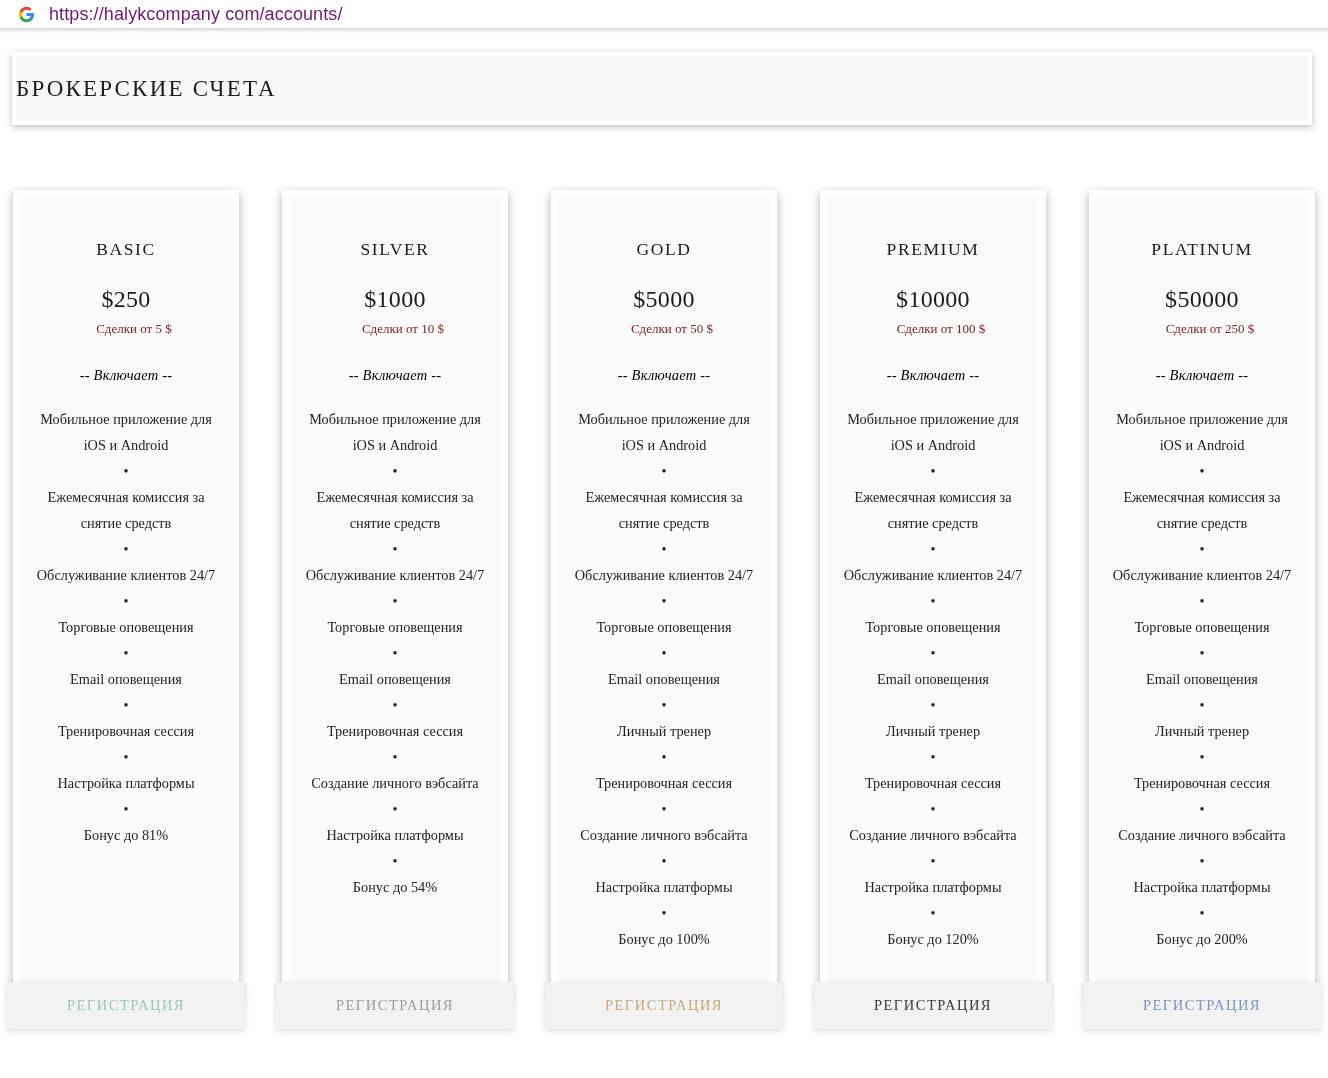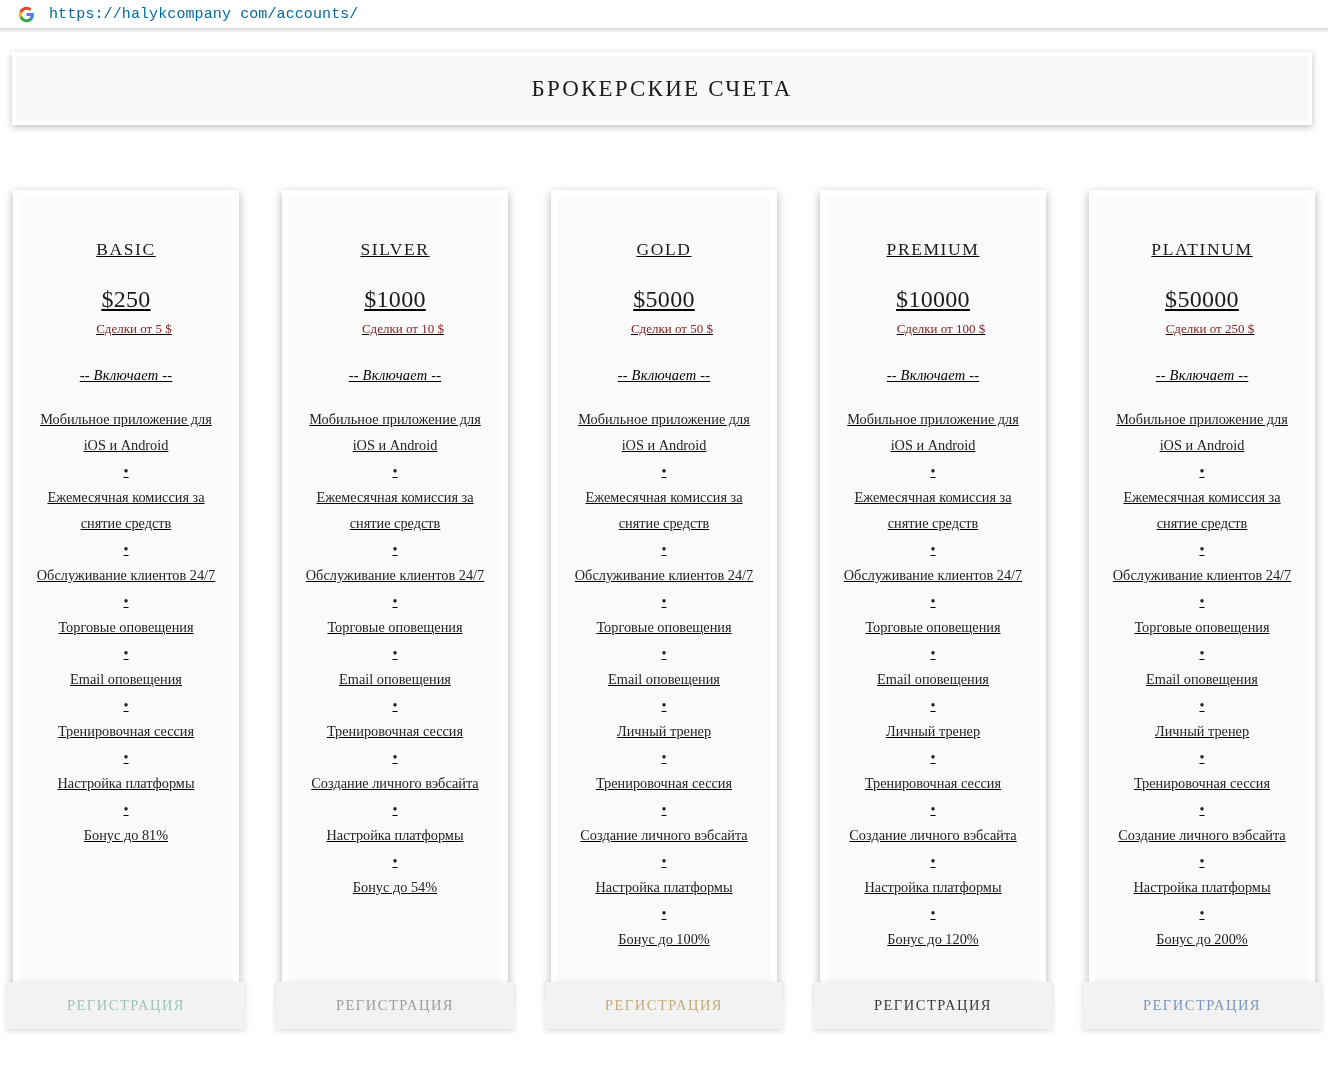--- a/index.html
+++ b/index.html
@@ -28,23 +28,23 @@
   }
   .g-icon {
     width: 17px;
     height: 17px;
     flex: 0 0 17px;
     margin-right: 14px;
     position: relative;
   }
   .g-icon svg { display: block; }
   .url-text {
-    font-family: Liberation Mono, monospace;
-    font-size: 15px;
-    color: #0369a1;
+    font-family: Liberation Sans, sans-serif;
+    font-size: 18px;
+    color: #701a75;
     letter-spacing: 0.1px;
     white-space: nowrap;
   }
   .chrome-shadow {
     height: 4px;
     background: linear-gradient(to bottom, rgba(0,0,0,0.13), rgba(0,0,0,0));
   }
 
   
   .page {
@@ -59,38 +59,36 @@
     margin: 19px 16px 0 12px;
     padding: 4px;
     background: #ffffff;
     box-shadow: 0 2px 7px rgba(0,0,0,0.26);
   }
   .title-banner {
     background: #f8f8f8;
     height: 65px;
     display: flex;
     align-items: center;
-    justify-content: center;
   }
   .title-banner h1 {
     margin: 0;
     font-family: "Liberation Serif", "DejaVu Serif", serif;
     font-size: 23px;
     font-weight: 400;
     letter-spacing: 2.2px;
     color: #1c1c1c;
   }
 
   
   .cards {
     display: flex;
     justify-content: space-between;
     margin: 65px 13px 0 13px;
     align-items: flex-start;
-    text-decoration: underline;
   }
   .card-slot {
     width: 226px;
     position: relative;
   }
   .card {
     background: #ffffff;
     padding: 7px;
     box-shadow: 0 3px 9px rgba(0,0,0,0.30);
     box-sizing: border-box;

